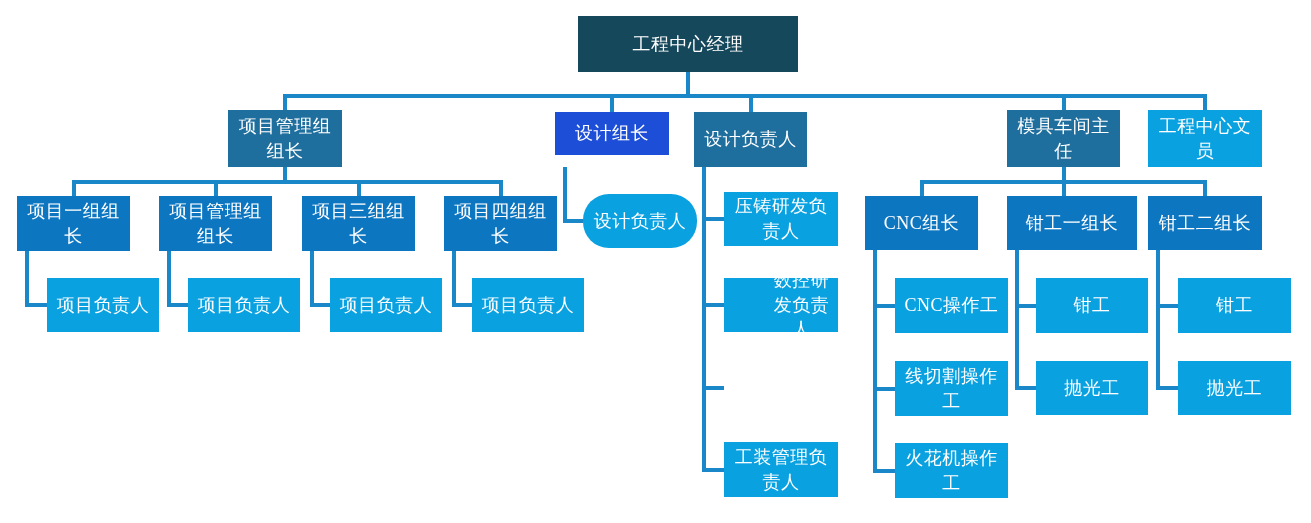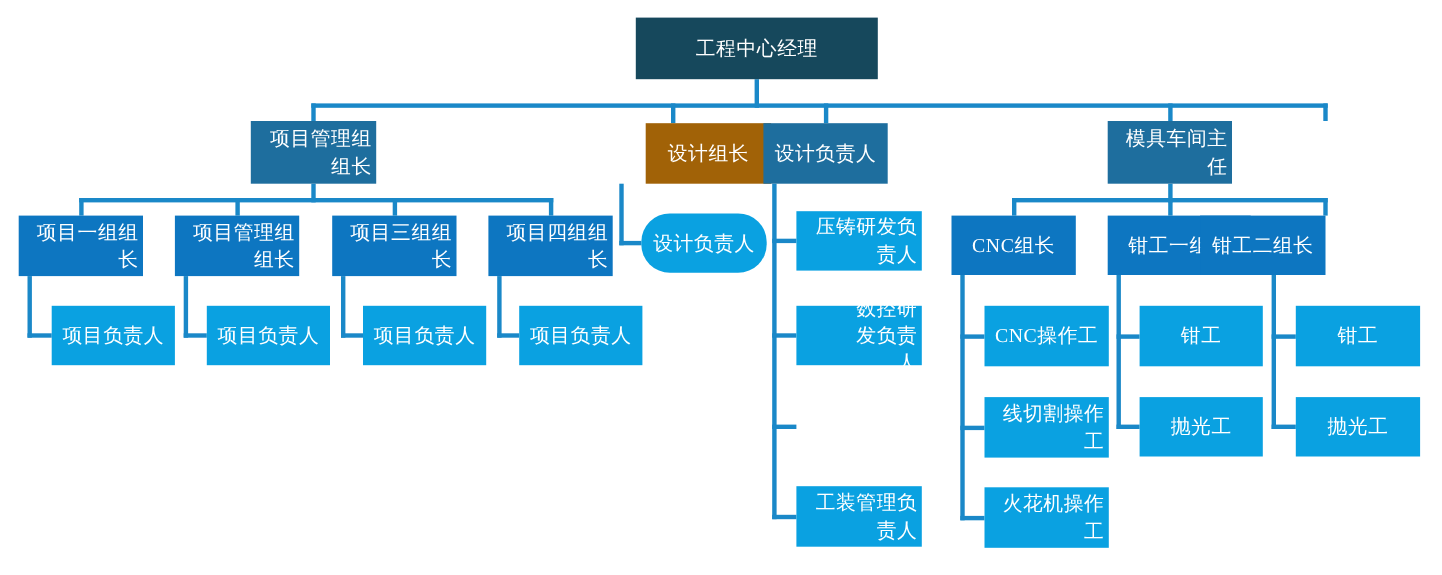--- a/index.html
+++ b/index.html
@@ -17,21 +17,21 @@
   }
   .seg {
     position: absolute;
   }
   .node {
     position: absolute;
     box-sizing: border-box;
     display: flex;
     align-items: center;
     justify-content: center;
-    text-align: right;
+    text-align: center;
     color: #ffffff;
     font-size: 18px;
     line-height: 1.38;
     letter-spacing: 0.5px;
     padding: 0 4px;
     word-break: break-all;
   }
 </style>
 </head>
 <body>
@@ -75,38 +75,39 @@
     <div class="seg" style="left: 873px; top: 386.5px; width: 22px; height: 4px; background: rgb(26, 136, 200);"></div>
     <div class="seg" style="left: 873px; top: 468.5px; width: 22px; height: 4px; background: rgb(26, 136, 200);"></div>
     <div class="seg" style="left: 1015px; top: 250px; width: 4px; height: 140px; background: rgb(26, 136, 200);"></div>
     <div class="seg" style="left: 1015px; top: 303.5px; width: 21px; height: 4px; background: rgb(26, 136, 200);"></div>
     <div class="seg" style="left: 1015px; top: 386px; width: 21px; height: 4px; background: rgb(26, 136, 200);"></div>
     <div class="seg" style="left: 1156px; top: 250px; width: 4px; height: 140px; background: rgb(26, 136, 200);"></div>
     <div class="seg" style="left: 1156px; top: 303.5px; width: 22px; height: 4px; background: rgb(26, 136, 200);"></div>
     <div class="seg" style="left: 1156px; top: 386px; width: 22px; height: 4px; background: rgb(26, 136, 200);"></div>
     <div class="node" style="left: 578px; top: 16px; width: 220px; height: 56px; background: rgb(22, 72, 92); color: rgb(255, 255, 255);">工程中心经理</div>
     <div class="node" style="left: 228px; top: 110px; width: 114px; height: 57px; background: rgb(30, 110, 158); color: rgb(255, 255, 255);">项目管理组组长</div>
-    <div class="node" style="left: 555px; top: 112px; width: 114px; height: 55px; background: #a16207; color: rgb(255, 255, 255); margin-left: 32px;">设计组长</div>
+    <div class="node" style="left: 555px; top: 112px; width: 114px; height: 43px; background: #1d4ed8; color: rgb(255, 255, 255);">设计组长</div>
     <div class="node" style="left: 694px; top: 112px; width: 113px; height: 55px; background: rgb(30, 110, 158); color: rgb(255, 255, 255);">设计负责人</div>
     <div class="node" style="left: 1007px; top: 110px; width: 113px; height: 57px; background: rgb(30, 110, 158); color: rgb(255, 255, 255);">模具车间主任</div>
+    <div class="node" style="left: 1148px; top: 110px; width: 114px; height: 57px; background: rgb(10, 161, 225); color: rgb(255, 255, 255);">工程中心文员</div>
     <div class="node" style="left: 17px; top: 196px; width: 113px; height: 55px; background: rgb(13, 118, 193); color: rgb(255, 255, 255);">项目一组组长</div>
     <div class="node" style="left: 159px; top: 196px; width: 113px; height: 55px; background: rgb(13, 118, 193); color: rgb(255, 255, 255);">项目管理组组长</div>
     <div class="node" style="left: 302px; top: 196px; width: 113px; height: 55px; background: rgb(13, 118, 193); color: rgb(255, 255, 255);">项目三组组长</div>
     <div class="node" style="left: 444px; top: 196px; width: 113px; height: 55px; background: rgb(13, 118, 193); color: rgb(255, 255, 255);">项目四组组长</div>
     <div class="node" style="left: 47px; top: 278px; width: 112px; height: 54px; background: rgb(10, 161, 225); color: rgb(255, 255, 255);">项目负责人</div>
     <div class="node" style="left: 188px; top: 278px; width: 112px; height: 54px; background: rgb(10, 161, 225); color: rgb(255, 255, 255);">项目负责人</div>
     <div class="node" style="left: 330px; top: 278px; width: 112px; height: 54px; background: rgb(10, 161, 225); color: rgb(255, 255, 255);">项目负责人</div>
     <div class="node" style="left: 472px; top: 278px; width: 112px; height: 54px; background: rgb(10, 161, 225); color: rgb(255, 255, 255);">项目负责人</div>
     <div class="node" style="left: 583px; top: 194px; width: 114px; height: 54px; background: rgb(10, 161, 225); color: rgb(255, 255, 255); border-radius: 26px;">设计负责人</div>
     <div class="node" style="left: 724px; top: 192px; width: 114px; height: 54px; background: rgb(10, 161, 225); color: rgb(255, 255, 255);">压铸研发负责人</div>
     <div class="node" style="left: 724px; top: 278px; width: 114px; height: 54px; background: rgb(10, 161, 225); color: rgb(255, 255, 255); padding-left: 45px;">数控研发负责人</div>
     <div class="node" style="left: 724px; top: 442px; width: 114px; height: 55px; background: rgb(10, 161, 225); color: rgb(255, 255, 255);">工装管理负责人</div>
     <div class="node" style="left: 865px; top: 196px; width: 113px; height: 54px; background: rgb(13, 118, 193); color: #ffffff;">CNC组长</div>
     <div class="node" style="left: 1007px; top: 196px; width: 130px; height: 54px; background: rgb(13, 118, 193); color: rgb(255, 255, 255);">钳工一组长</div>
-    <div class="node" style="left: 1091px; top: 196px; width: 114px; height: 54px; background: rgb(13, 118, 193); color: rgb(255, 255, 255);">钳工二组长</div>
+    <div class="node" style="left: 1148px; top: 196px; width: 114px; height: 54px; background: rgb(13, 118, 193); color: rgb(255, 255, 255);">钳工二组长</div>
     <div class="node" style="left: 895px; top: 278px; width: 113px; height: 55px; background: rgb(10, 161, 225); color: rgb(255, 255, 255);">CNC操作工</div>
     <div class="node" style="left: 895px; top: 361px; width: 113px; height: 55px; background: rgb(10, 161, 225); color: rgb(255, 255, 255);">线切割操作工</div>
     <div class="node" style="left: 895px; top: 443px; width: 113px; height: 55px; background: rgb(10, 161, 225); color: rgb(255, 255, 255);">火花机操作工</div>
     <div class="node" style="left: 1036px; top: 278px; width: 112px; height: 55px; background: rgb(10, 161, 225); color: rgb(255, 255, 255);">钳工</div>
     <div class="node" style="left: 1036px; top: 361px; width: 112px; height: 54px; background: rgb(10, 161, 225); color: rgb(255, 255, 255);">抛光工</div>
     <div class="node" style="left: 1178px; top: 278px; width: 113px; height: 55px; background: rgb(10, 161, 225); color: rgb(255, 255, 255);">钳工</div>
     <div class="node" style="left: 1178px; top: 361px; width: 113px; height: 54px; background: rgb(10, 161, 225); color: rgb(255, 255, 255);">抛光工</div>
   </div>
 
 </body></html>

